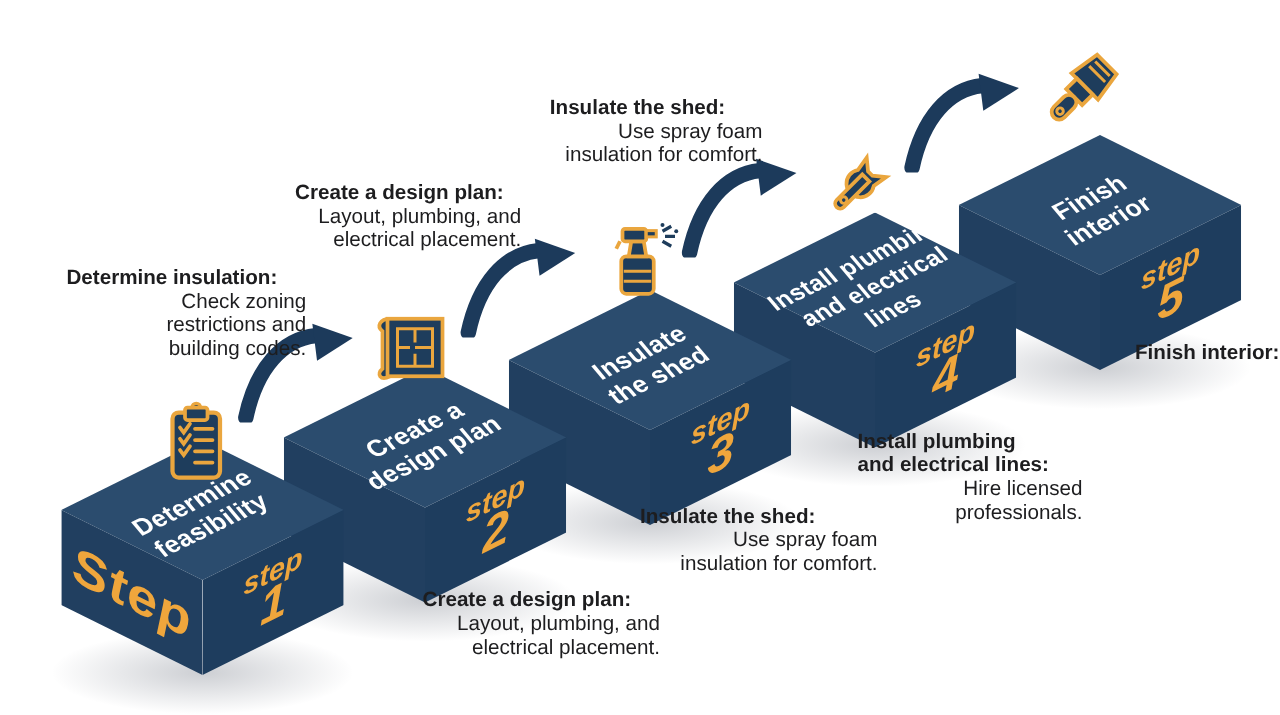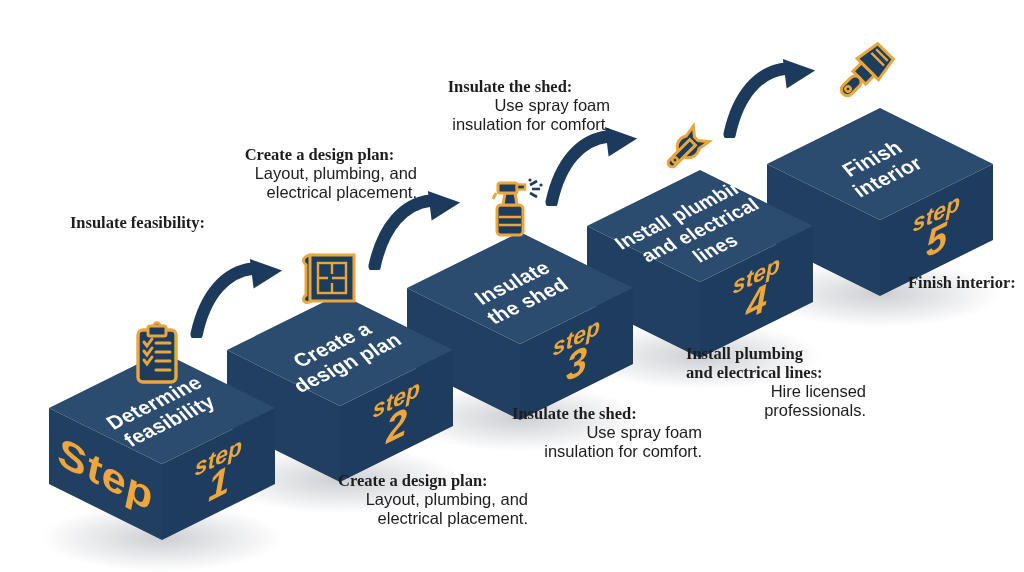--- a/index.html
+++ b/index.html
@@ -36,21 +36,21 @@
   .icon{position:absolute;}
   
   .shadow{
     position:absolute;width:276px;height:76px;z-index:0;
     background:radial-gradient(ellipse at center, rgba(25,35,55,.22) 0%, rgba(25,35,55,0) 62%);
   }
   
   .arrow{position:absolute;width:95px;height:80px;z-index:6;}
   
   .ann{position:absolute;color:#1D1D1F;font-size:16.5px;line-height:19px;z-index:7;}
-  .ann .t{font-weight:700;white-space:pre-line;font-family:Liberation Serif, serif;}
+  .ann .t{font-weight:700;white-space:pre-line;}
   .ann .b{white-space:pre-line;text-align:right;}
   .ann.center{text-align:center;}
   .ann1{left:30px;top:213px;width:215px;}
   .ann2{left:222px;top:145px;width:195px;}
   .ann3{left:410px;top:77px;width:200px;}
   .ann4{left:338px;top:471px;width:190px;}
   .ann5{left:512px;top:404px;width:190px;}
   .ann6{left:686px;top:344px;width:180px;}
   .ann7{left:860px;top:273px;width:165px;margin-left:48px;}
   
@@ -207,21 +207,24 @@
   <svg class="arrow a3" viewBox="0 0 100 84">
     <path d="M7,80 C16,38 38,14 66,11" fill="none" stroke="#1C3A5B" stroke-width="13" stroke-linecap="round"></path>
     <path d="M63,1 L97,13 L67,32 Z" fill="#1C3A5B"></path>
   </svg>
   <svg class="arrow a4" viewBox="0 0 100 84">
     <path d="M7,80 C16,38 38,14 66,11" fill="none" stroke="#1C3A5B" stroke-width="13" stroke-linecap="round"></path>
     <path d="M63,1 L97,13 L67,32 Z" fill="#1C3A5B"></path>
   </svg>
 
   <div class="ann ann1 center">
-    <div class="t">Insulate feasibility:</div>
+    <div class="t">Determine insulation:</div>
+    <div class="b">Check zoning
+restrictions and
+building codes.</div>
   </div>
   <div class="ann ann2 center">
     <div class="t">Create a design plan:</div>
     <div class="b">Layout, plumbing, and
 electrical placement.</div>
   </div>
   <div class="ann ann3 center">
     <div class="t">Insulate the shed:</div>
     <div class="b">Use spray foam
 insulation for comfort.</div>

